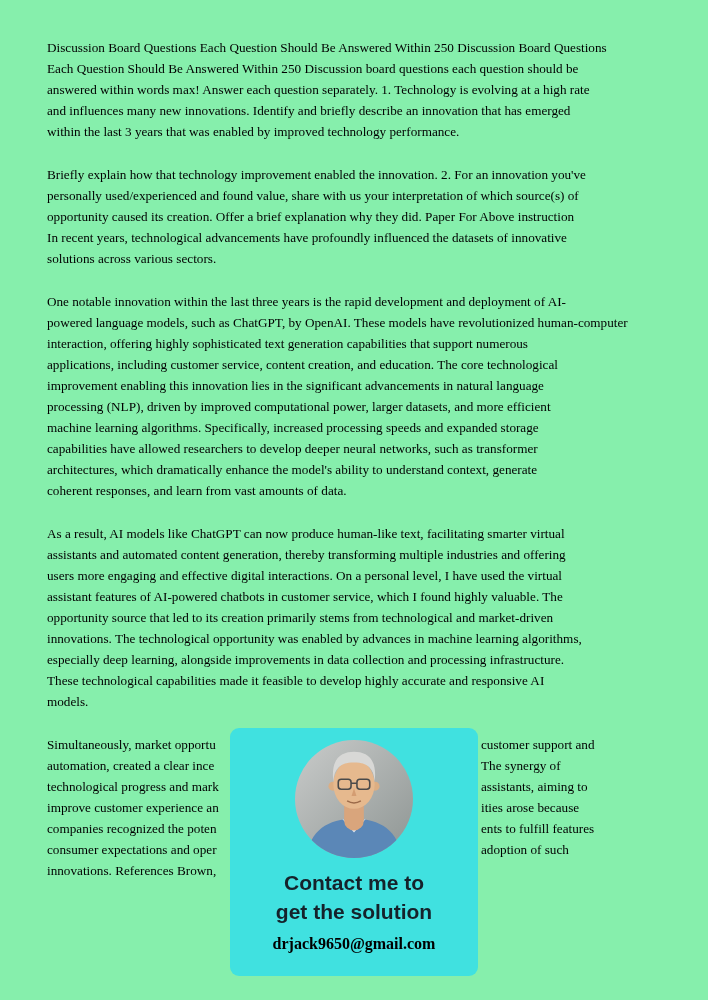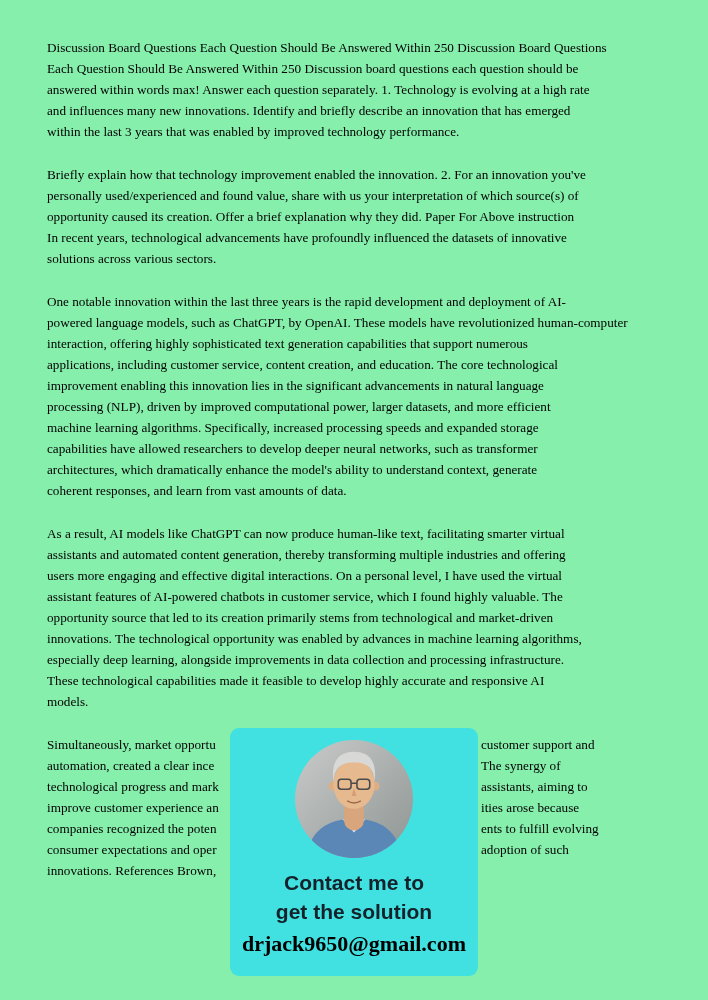--- a/index.html
+++ b/index.html
@@ -53,21 +53,21 @@
   .contact-line {
     font-family: "Liberation Sans", "DejaVu Sans", sans-serif;
     font-weight: 700;
     font-size: 21px;
     line-height: 29px;
     color: #15222B;
   }
   .email {
     font-family: "Liberation Serif", "DejaVu Serif", serif;
     font-weight: 700;
-    font-size: 22px;
+    font-size: 16px;
     line-height: 22px;
     margin-top: 7px;
     color: #000000;
   }
 </style>
 </head>
 <body>
 
 <div class="page">
 
@@ -126,21 +126,21 @@
       <div class="line split">
         <span class="frag-left">technological progress and mark</span>
         <span class="frag-right">assistants, aiming to</span>
       </div>
       <div class="line split">
         <span class="frag-left">improve customer experience an</span>
         <span class="frag-right">ities arose because</span>
       </div>
       <div class="line split">
         <span class="frag-left">companies recognized the poten</span>
-        <span class="frag-right">ents to fulfill evolving</span>
+        <span class="frag-right">ents to fulfill features</span>
       </div>
       <div class="line split">
         <span class="frag-left">consumer expectations and oper</span>
         <span class="frag-right">adoption of such</span>
       </div>
       <div class="line split">
         <span class="frag-left">innovations. References Brown,</span>
         <span class="frag-right"></span>
       </div>
     </div>

